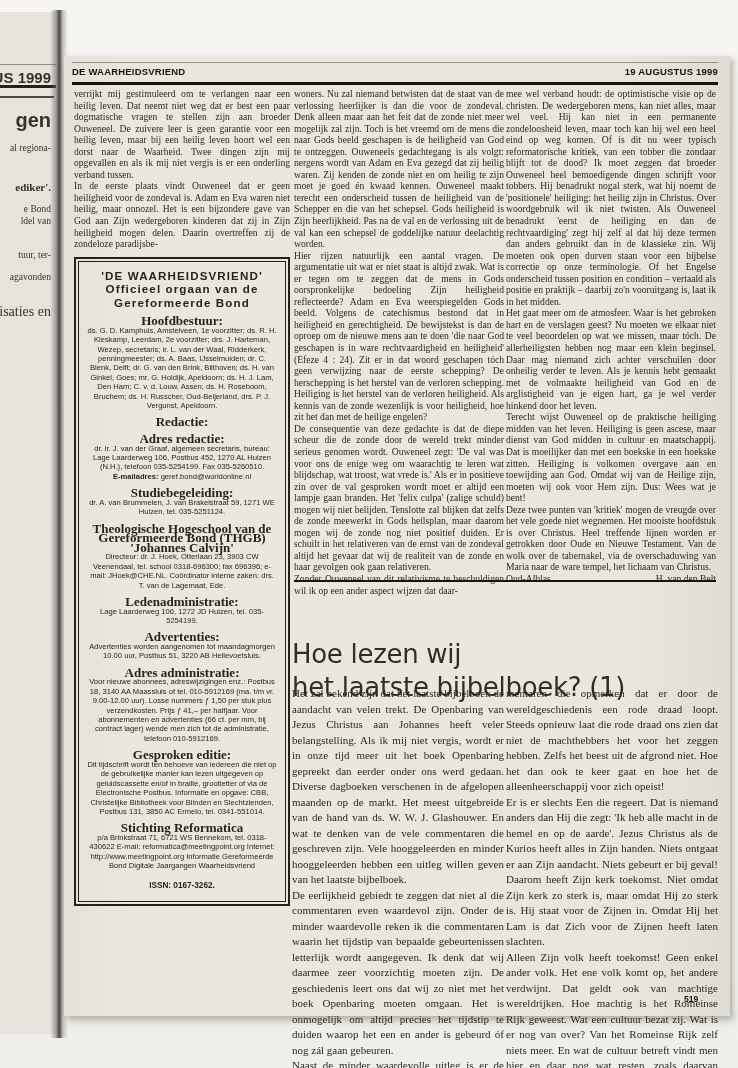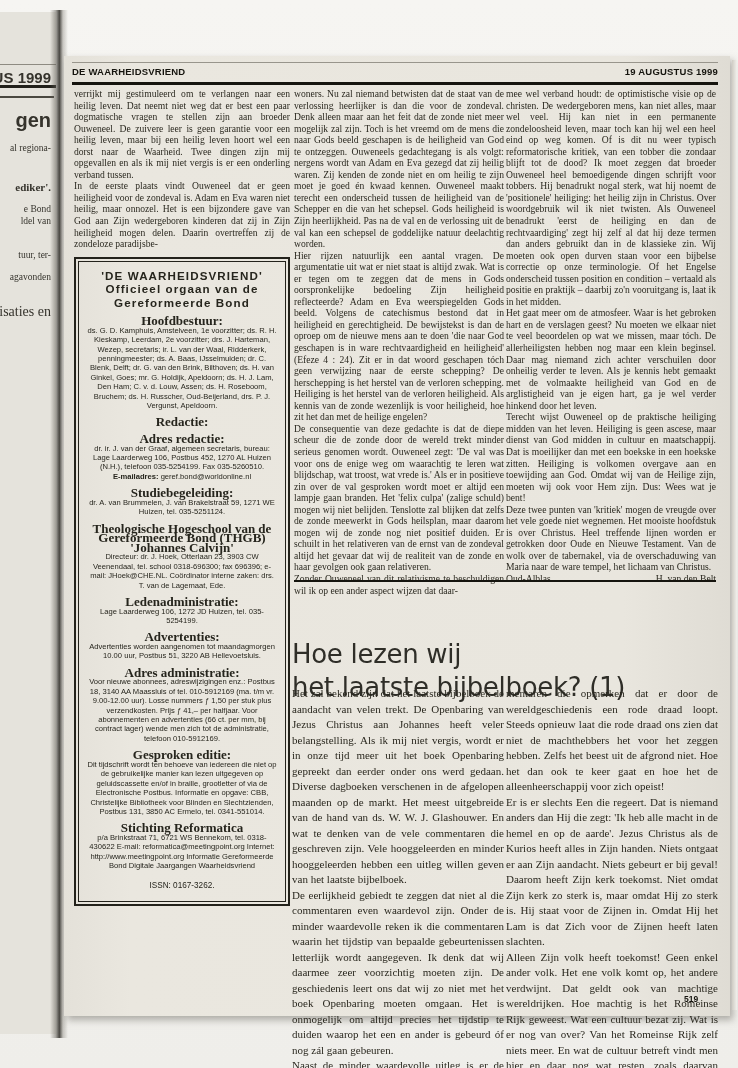--- a/index.html
+++ b/index.html
@@ -52,21 +52,21 @@
   .col3{left:442px;width:210px;}
   .sig-row{display:flex;justify-content:space-between;text-align:left;gap:40px;}
   
   .infobox{margin-top:7px;border:2px solid #23221b;padding:2px;}
   .infobox-inner{border:1px solid #23221b;padding:7px 8px 10px;font-family:"Liberation Sans",sans-serif;text-align:center;color:#26251d;}
   .ib-title{font-weight:bold;font-size:11.6px;line-height:13.5px;letter-spacing:1.1px;}
   .ib-sec{margin-top:7px;}
   .ib-head{font-weight:bold;font-size:13px;line-height:9.6px;font-family:Liberation Serif, serif;}
   .ib-body{font-size:7.6px;line-height:9.4px;}
   .ib-email b{font-weight:bold;}
-  .ib-issn{font-weight:normal;font-size:8.2px;margin-top:9px;}
+  .ib-issn{font-weight:bold;font-size:8.2px;margin-top:9px;}
   
   .divider{position:absolute;left:230px;width:422px;top:524px;height:2px;background:#15140e;}
   .headline{
     position:absolute;left:228px;top:540px;width:436px;
     font-family:"DejaVu Sans",sans-serif;font-size:26px;line-height:32.5px;
     color:#2f2e28;letter-spacing:-.3px;margin-top:42px;
   }
   .art2col{position:absolute;top:630px;width:212px;font-size:11px;line-height:15.5px;text-align:justify;color:#2a281f;}
   .art2col p{margin:0;}
   .a2c1{left:228px;}

